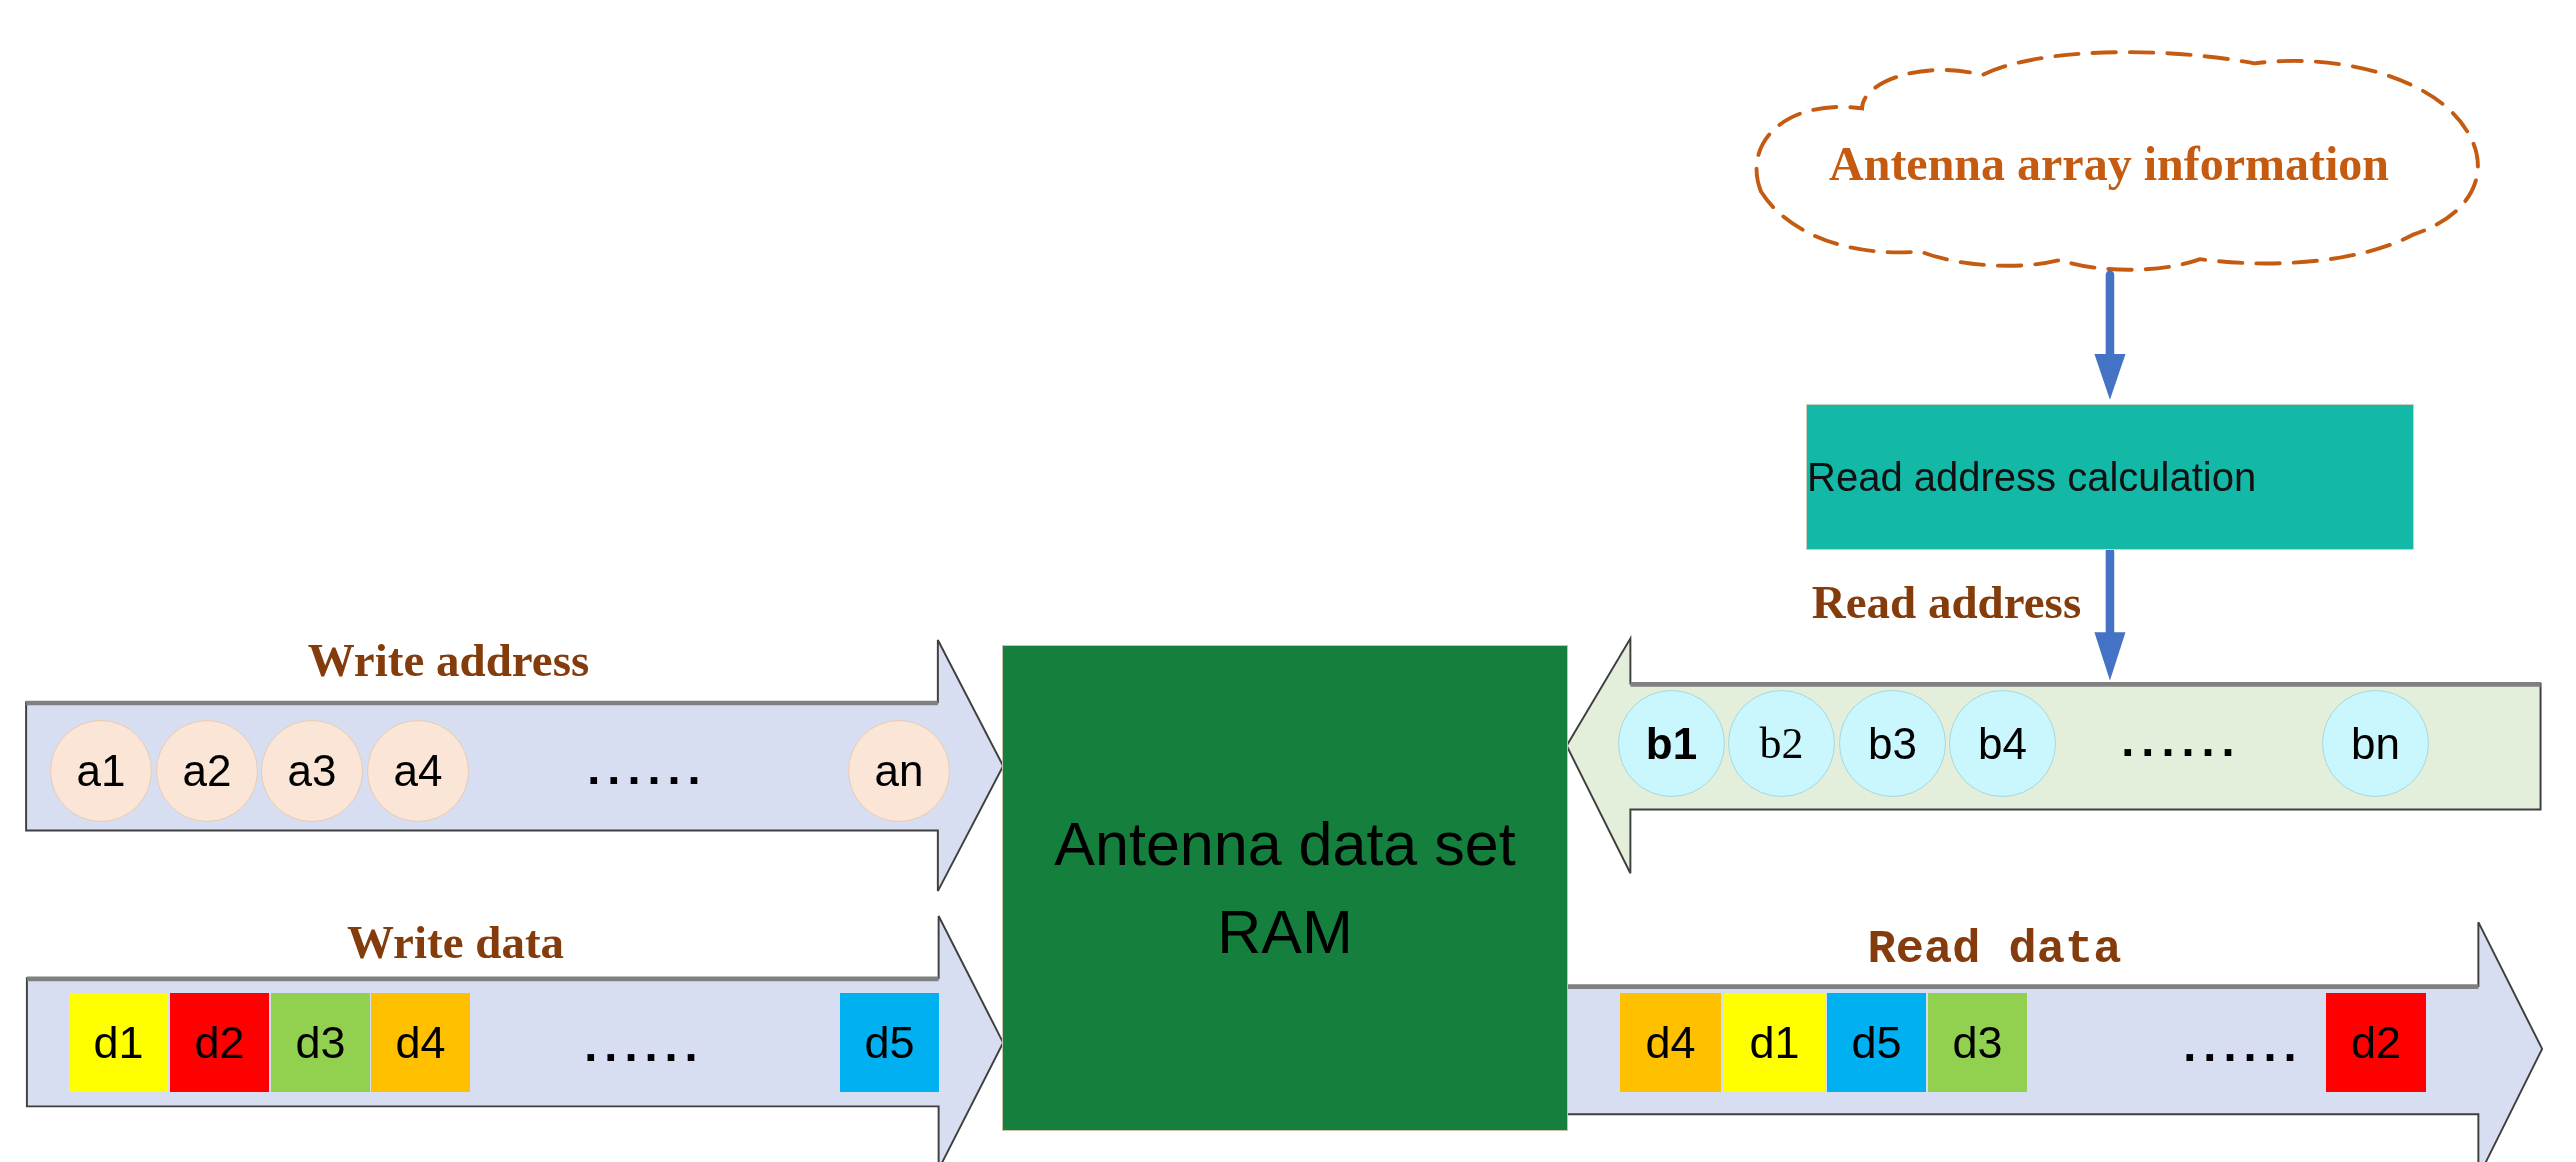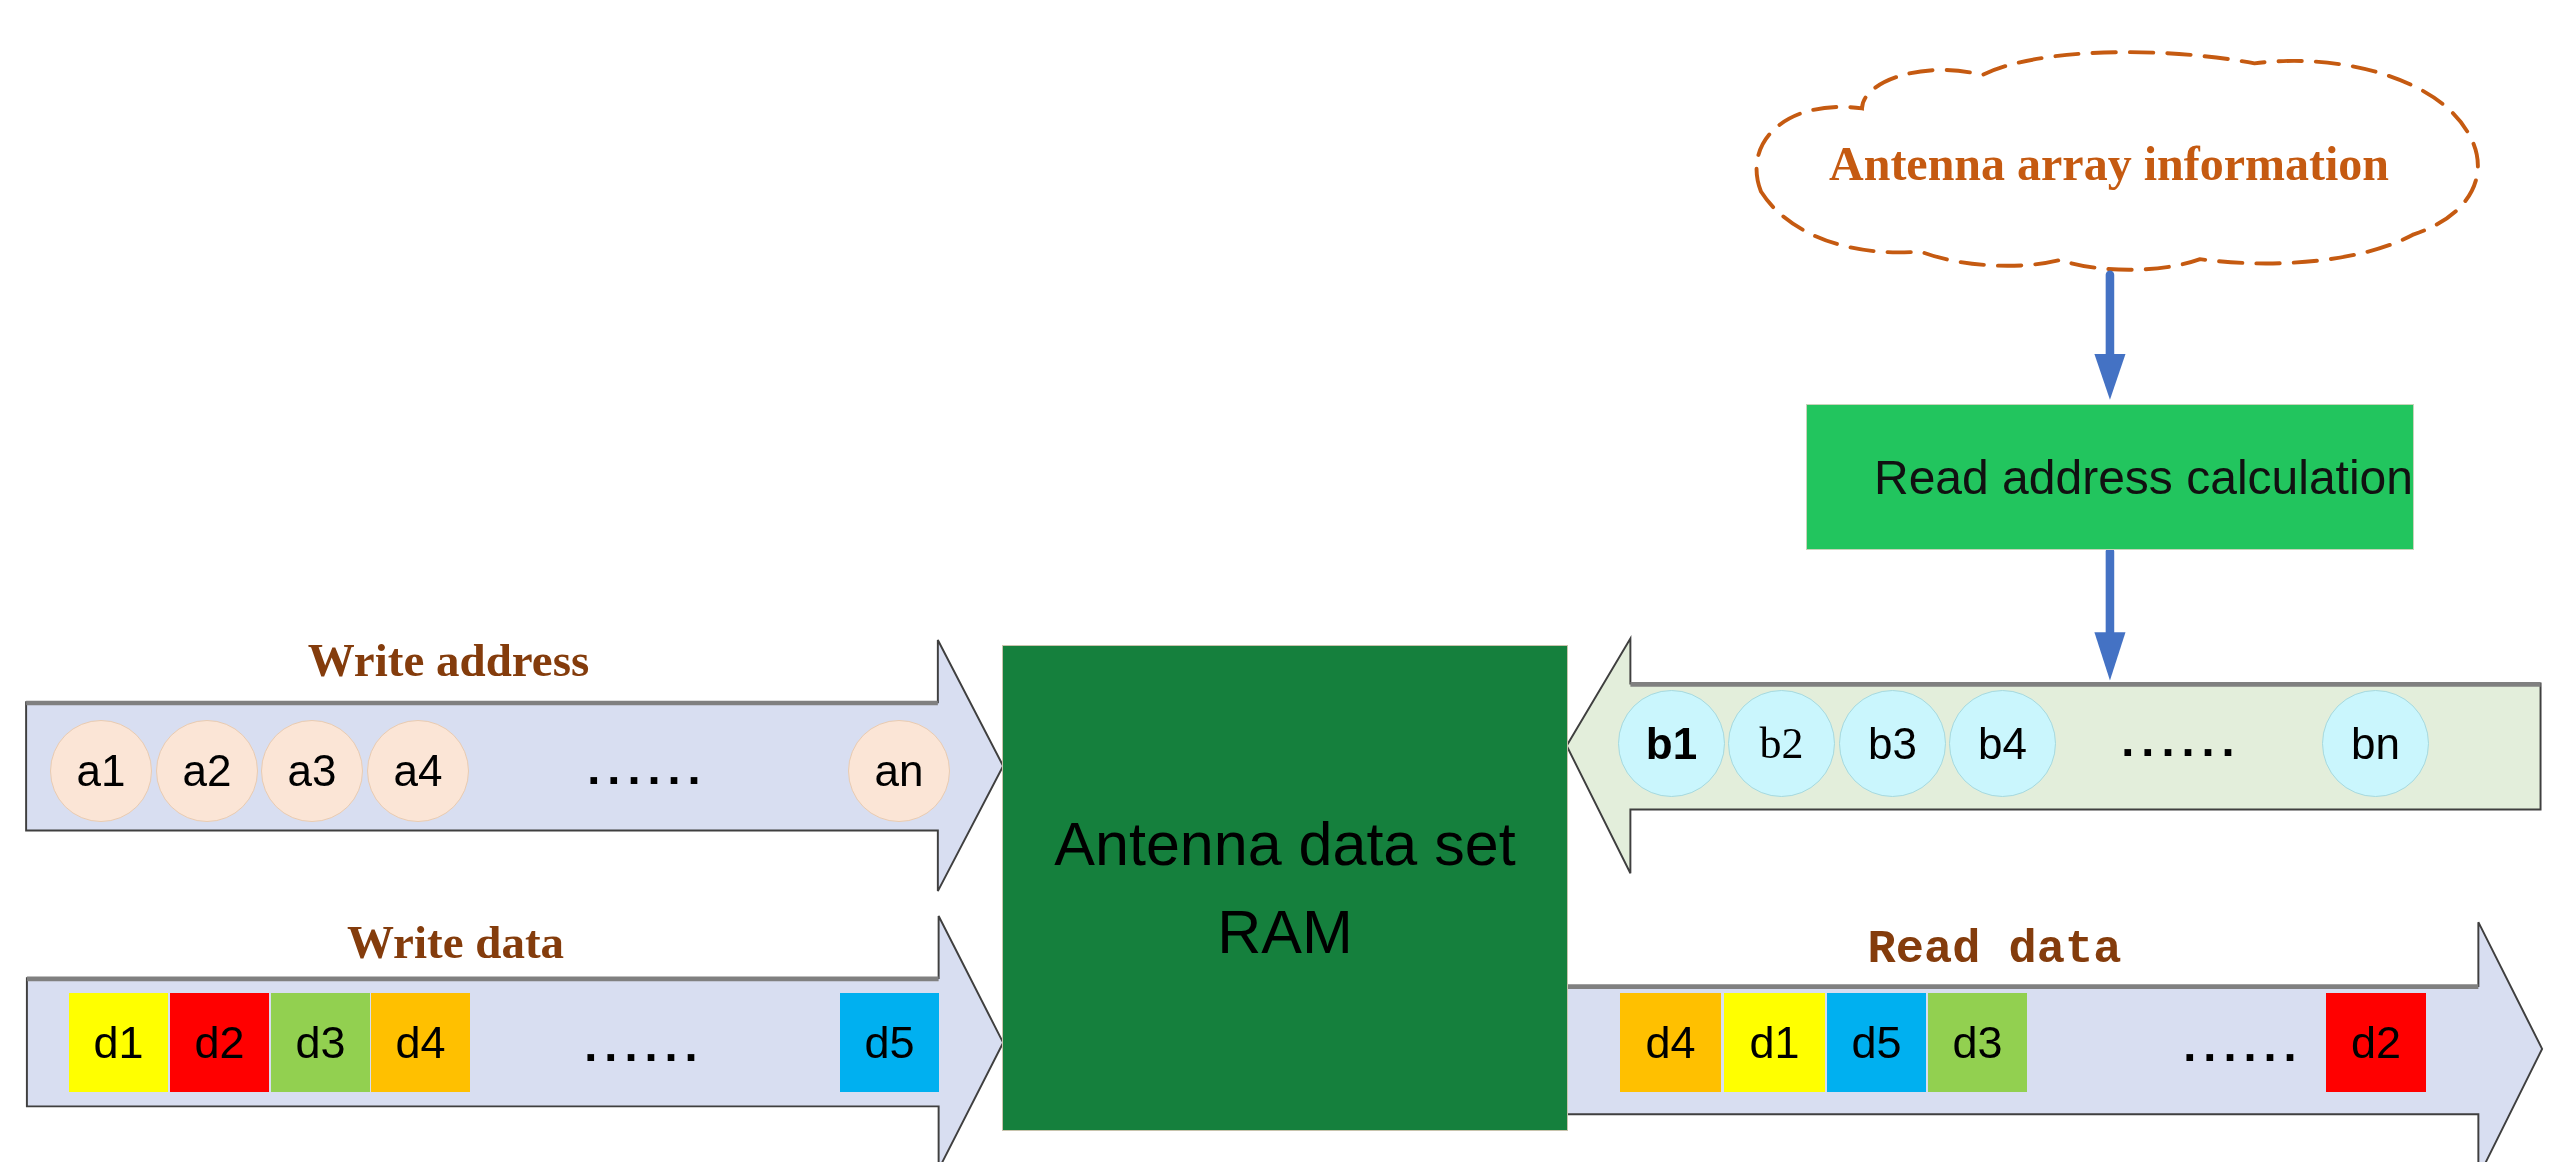--- a/index.html
+++ b/index.html
@@ -12,22 +12,22 @@
   .cloud-label{font-family:"Liberation Serif",serif;font-weight:bold;color:#C55A11;
                font-size:48px;line-height:1;text-align:center;}
   .node-circle{border-radius:50%;display:flex;align-items:center;justify-content:center;
                font-size:44px;color:#000;}
   .a-circle{background:#FBE5D6;border:1.6px solid #E8CBB2;width:100px;height:100px;}
   .b-circle{background:#CAF6FD;border:1.6px solid #A6D9DE;width:105px;height:105px;}
   .data-square{display:flex;align-items:center;justify-content:center;
                font-size:45px;color:#000;width:99px;height:99px;}
   .dots{font-weight:bold;font-size:47px;letter-spacing:7px;color:#000;line-height:1;
         text-align:center;width:187px;}
-  .proc-box{background:#22c55e;border:1.6px solid #C7D4BA;display:flex;align-items:center;
-            justify-content:flex-end;font-size:48px;color:#111;}
+  .proc-box{background:#14b8a6;border:1.6px solid #C7D4BA;display:flex;align-items:center;
+            justify-content:flex-start;font-size:40px;color:#111;}
   .ram-box{background:#15803d;border:1.6px solid #C8C4AD;display:flex;flex-direction:column;
            align-items:center;justify-content:center;font-size:61px;color:#000;line-height:1.45;}
 </style>
 </head>
 <body>
 
 <div id="canvas">
 
   <svg id="shapes" width="2576" height="1162" viewBox="0 0 3313 1495">
 
@@ -67,20 +67,21 @@
     <span>Read address calculation</span>
   </div>
 
   <div class="abs ram-box" style="left:1002px;top:605px;width:564px;height:484px;">
     <div>Antenna data set</div>
     <div>RAM</div>
   </div>
 
   <div class="abs title-label" style="left:254px;top:597px;width:389px;">Write address</div>
   <div class="abs title-label" style="left:261px;top:879px;width:389px;">Write data</div>
+  <div class="abs title-label" style="left:1752px;top:539px;width:389px;">Read address</div>
   <div class="abs title-label" style="left:1800px;top:886px;width:389px;font-family:Liberation Mono, monospace;">Read data</div>
 
   <div class="abs node-circle a-circle" style="left:50px;top:680px;">a1</div>
   <div class="abs node-circle a-circle" style="left:156px;top:680px;">a2</div>
   <div class="abs node-circle a-circle" style="left:261px;top:680px;">a3</div>
   <div class="abs node-circle a-circle" style="left:367px;top:680px;">a4</div>
   <div class="abs dots" style="left:554px;top:704px;">......</div>
   <div class="abs node-circle a-circle" style="left:848px;top:680px;">an</div>
 
   <div class="abs node-circle b-circle" style="left:1618px;top:650px;font-weight:bold;">b1</div>

